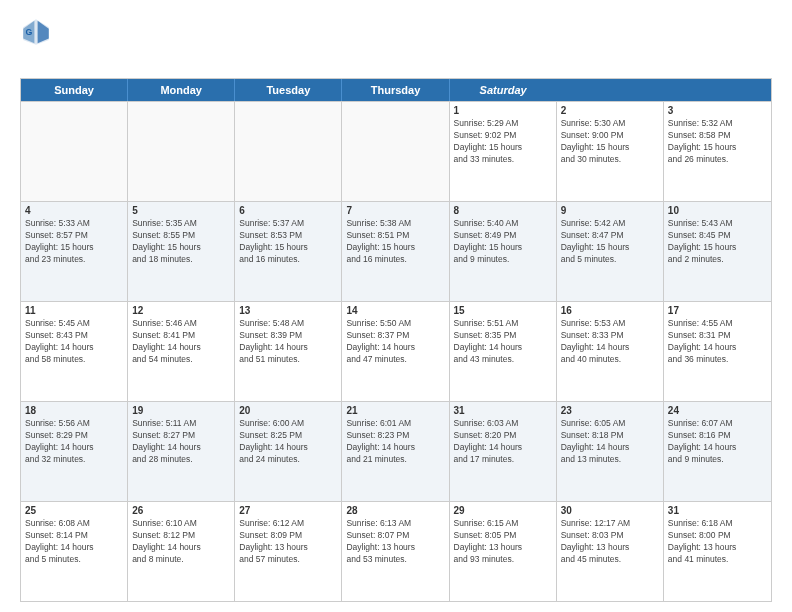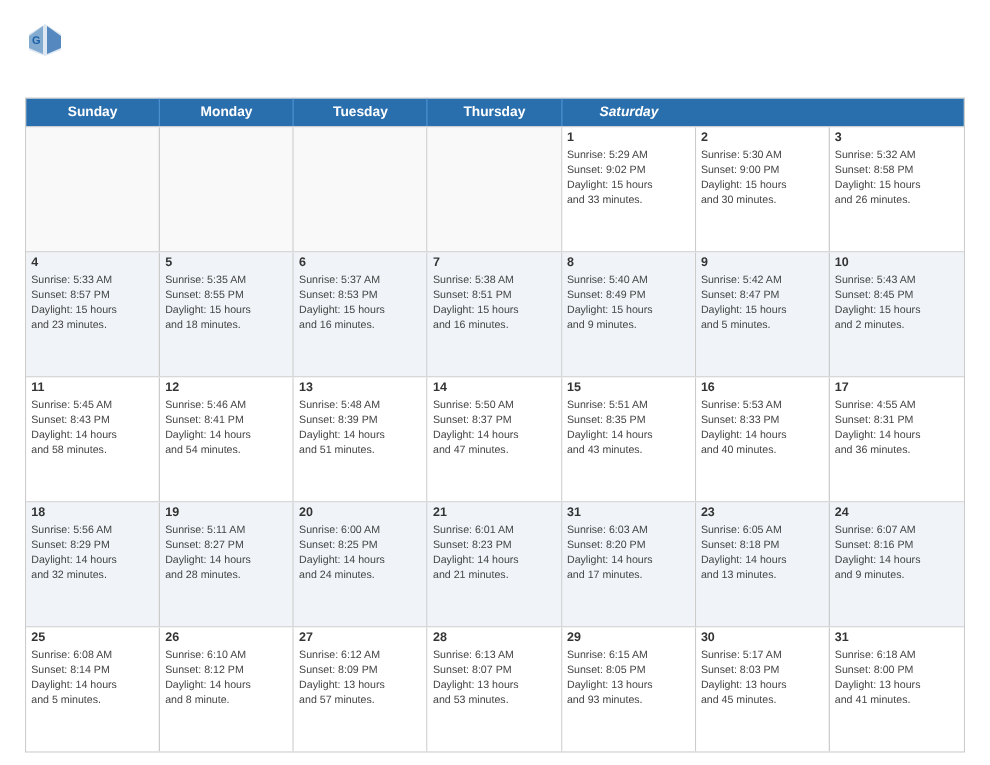--- a/index.html
+++ b/index.html
@@ -343,21 +343,21 @@
           </div>
           <div class="cal-cell">
             <div class="day-num">29</div>
             <div class="cell-line">Sunrise: 6:15 AM</div>
             <div class="cell-line">Sunset: 8:05 PM</div>
             <div class="cell-line">Daylight: 13 hours</div>
             <div class="cell-line">and 93 minutes.</div>
           </div>
           <div class="cal-cell">
             <div class="day-num">30</div>
-            <div class="cell-line">Sunrise: 5:17 AM</div>
+            <div class="cell-line">Sunrise: 12:17 AM</div>
             <div class="cell-line">Sunset: 8:03 PM</div>
             <div class="cell-line">Daylight: 13 hours</div>
             <div class="cell-line">and 45 minutes.</div>
           </div>
           <div class="cal-cell">
             <div class="day-num">31</div>
             <div class="cell-line">Sunrise: 6:18 AM</div>
             <div class="cell-line">Sunset: 8:00 PM</div>
             <div class="cell-line">Daylight: 13 hours</div>
             <div class="cell-line">and 41 minutes.</div>

